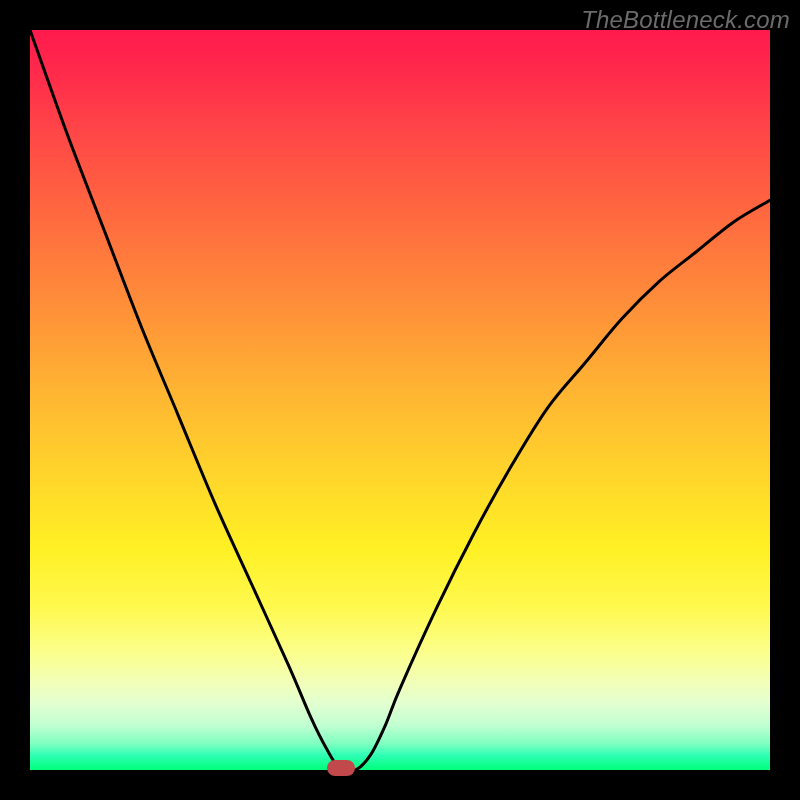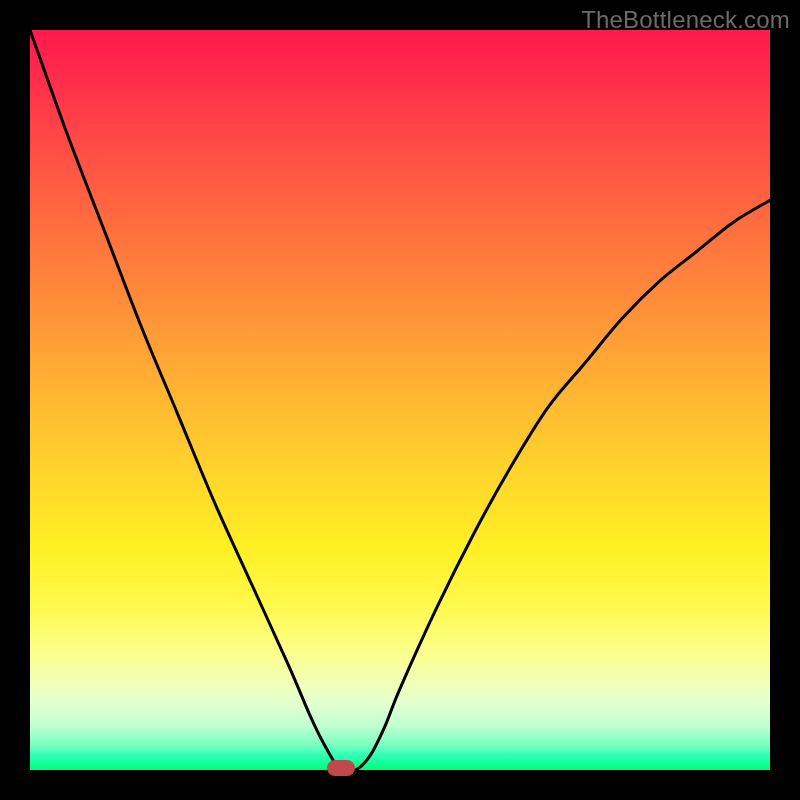--- a/index.html
+++ b/index.html
@@ -61,20 +61,21 @@
   }
   .watermark {
     position: absolute;
     top: 6px;
     right: 10px;
     color: #6b6b6b;
     font-size: 24px;
     font-weight: 500;
     letter-spacing: 0.2px;
     user-select: none;
+    font-style: italic;
   }
   .marker {
     position: absolute;
     width: 28px;
     height: 16px;
     background: #c1484b;
     border-radius: 8px;
   }
 </style>
 </head>

